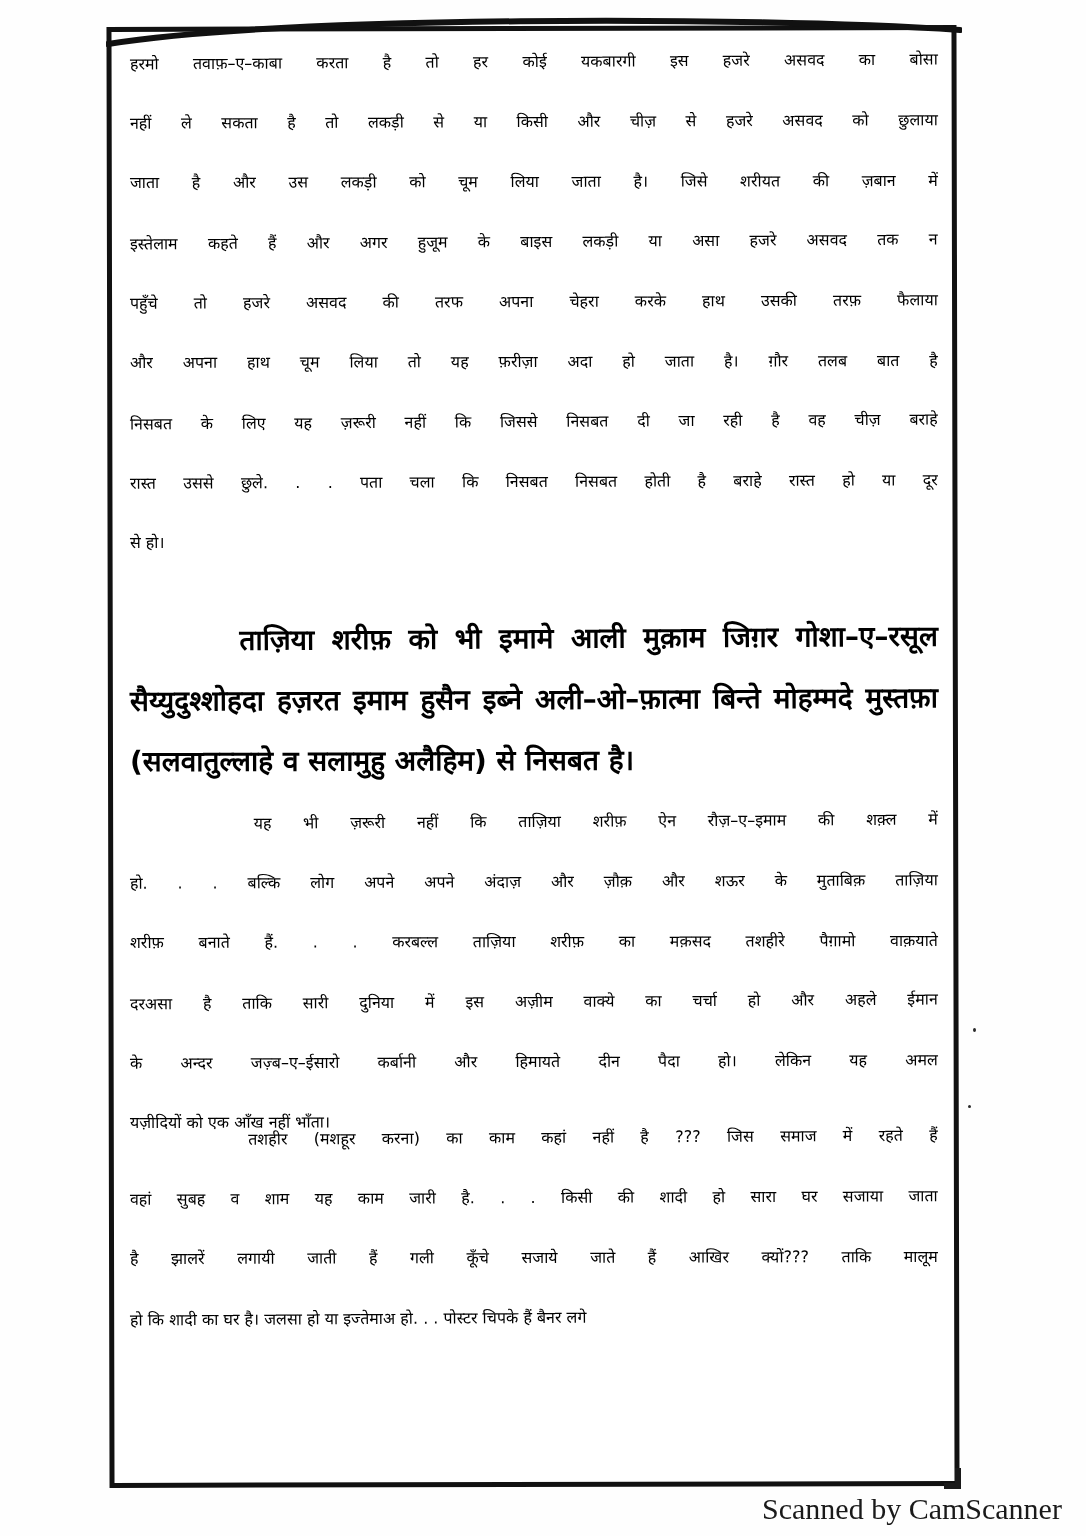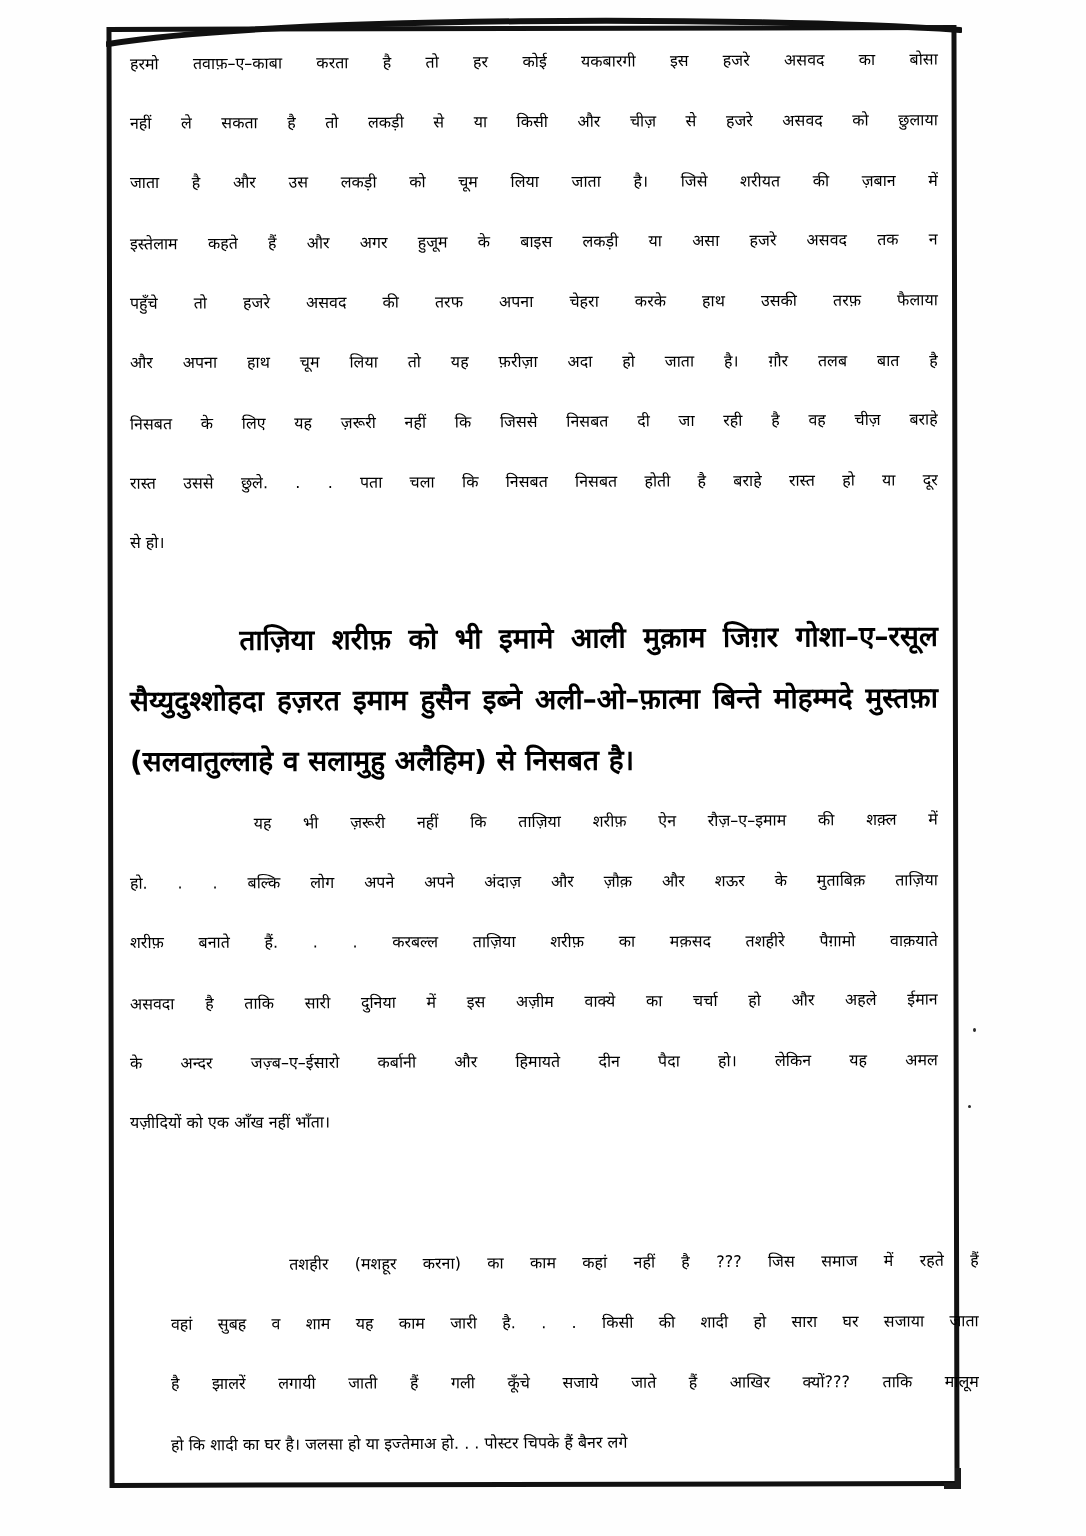--- a/index.html
+++ b/index.html
@@ -87,21 +87,21 @@
     font-size: 28px;
     height: 61px;
   }
 
   
   .pblock { position: absolute; left: 0; width: 808px; }
 
   #para-1 { top: 0px; }
   #para-2 { top: 568px; }
   #para-3 { top: 760px; }
-  #para-4 { top: 1201px; margin-left: 41px; }
+  #para-4 { top: 1076px; }
 
   .jline.s1 { transform: rotate(-0.35deg); }
   .jline.s2 { transform: rotate(-0.25deg); }
   .jline.s3 { transform: rotate(-0.15deg); }
 
   
   .speck {
     position: absolute;
     background: #2a2a2a;
     border-radius: 50%;
@@ -371,21 +371,21 @@
           <span>करबल्ल</span>
           <span>ताज़िया</span>
           <span>शरीफ़</span>
           <span>का</span>
           <span>मक़सद</span>
           <span>तशहीरे</span>
           <span>पैग़ामो</span>
           <span>वाक़याते</span>
         </div>
         <div class="jline s1">
-          <span>असवदा</span>
+          <span>दरअसा</span>
           <span>है</span>
           <span>ताकि</span>
           <span>सारी</span>
           <span>दुनिया</span>
           <span>में</span>
           <span>इस</span>
           <span>अज़ीम</span>
           <span>वाक्ये</span>
           <span>का</span>
           <span>चर्चा</span>
@@ -470,14 +470,15 @@
           <span>हो कि शादी का घर है। जलसा हो या इज्तेमाअ हो. . . पोस्टर चिपके हैं बैनर लगे</span>
         </div>
       </div>
 
   </div>
 
   <span class="speck" id="speck-1"></span>
   <span class="speck" id="speck-2"></span>
 
   <div id="camscanner-corner"></div>
+  <div id="camscanner-watermark">Scanned by CamScanner</div>
 
 </div>
 
 </body></html>

